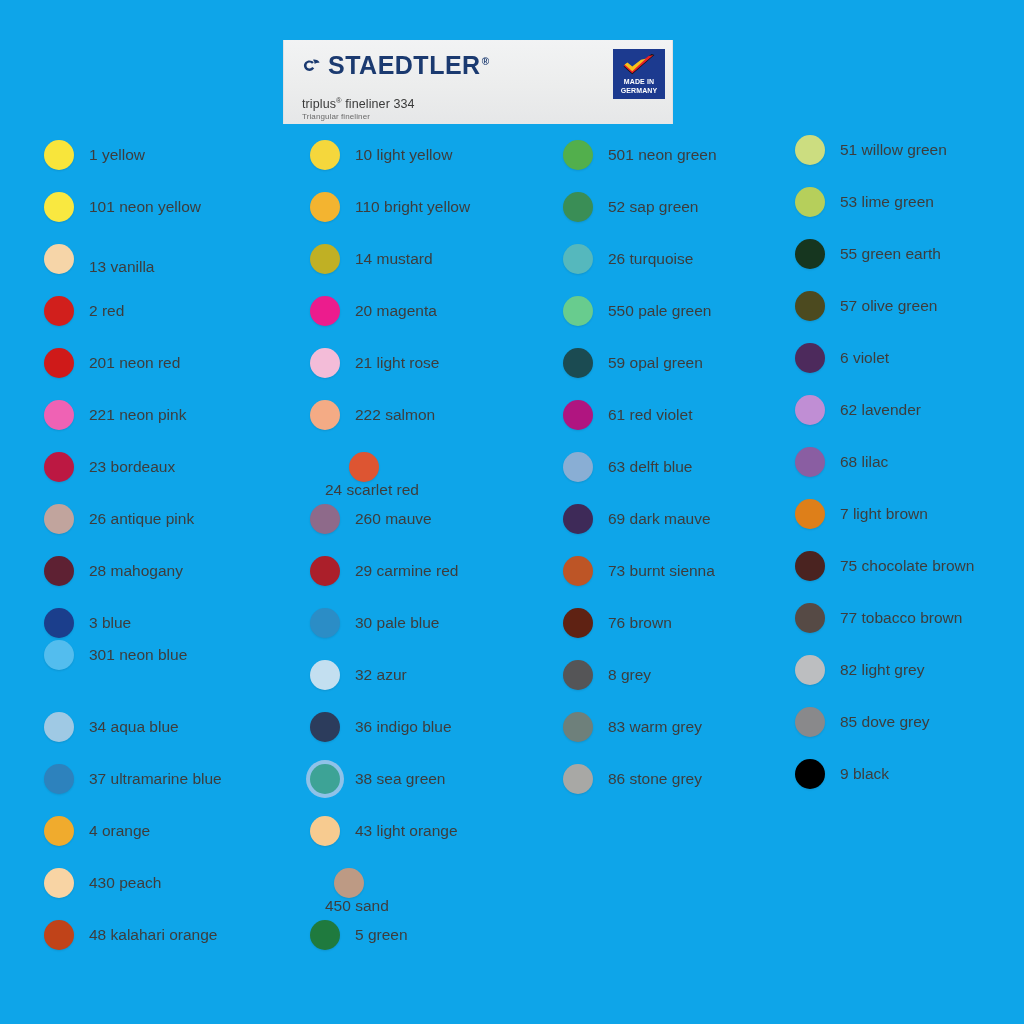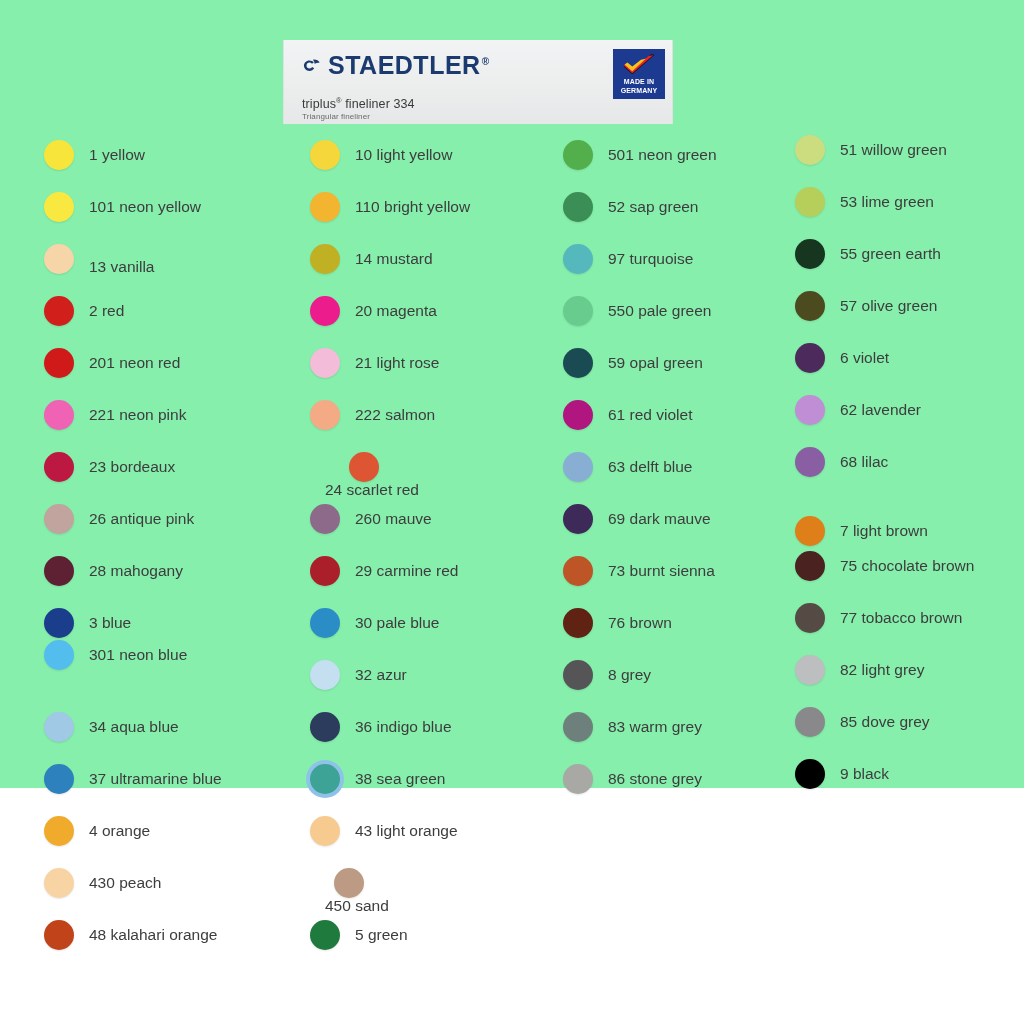--- a/index.html
+++ b/index.html
@@ -7,22 +7,22 @@
     margin: 0; padding: 0;
     width: 1024px; height: 1024px;
     background: #ffffff;
     font-family: "Liberation Sans", sans-serif;
     overflow: hidden;
   }
 
   #page {
     position: relative;
     width: 1024px;
-    height: 788px;
-    background: #86efac;
+    height: 1024px;
+    background: #0ea5e9;
   }
 
   
   #brand-header {
     position: absolute;
     left: 283px;
     top: 40px;
     width: 390px;
     height: 84px;
     background: linear-gradient(to bottom, #f2f3f4 0%, #eceded 55%, #e6e7e8 100%);
@@ -317,21 +317,21 @@
         <div class="color-item" style="top: 140px;">
           <div class="swatch" title="501 neon green" style="background: rgb(82, 175, 76);"></div>
           <div class="color-label">501 neon green</div>
         </div>
         <div class="color-item" style="top: 192px;">
           <div class="swatch" title="52 sap green" style="background: rgb(58, 142, 86);"></div>
           <div class="color-label">52 sap green</div>
         </div>
         <div class="color-item" style="top: 244px;">
           <div class="swatch" title="54 turquoise" style="background: rgb(85, 184, 189);"></div>
-          <div class="color-label">97 turquoise</div>
+          <div class="color-label">26 turquoise</div>
         </div>
         <div class="color-item" style="top: 296px;">
           <div class="swatch" title="550 pale green" style="background: rgb(104, 204, 142);"></div>
           <div class="color-label">550 pale green</div>
         </div>
         <div class="color-item" style="top: 348px;">
           <div class="swatch" title="59 opal green" style="background: rgb(27, 75, 82);"></div>
           <div class="color-label">59 opal green</div>
         </div>
         <div class="color-item" style="top: 400px;">
@@ -389,21 +389,21 @@
           <div class="color-label">6 violet</div>
         </div>
         <div class="color-item" style="top: 395px;">
           <div class="swatch" title="62 lavender" style="background: rgb(192, 142, 212);"></div>
           <div class="color-label">62 lavender</div>
         </div>
         <div class="color-item" style="top: 447px;">
           <div class="swatch" title="68 lilac" style="background: rgb(138, 94, 162);"></div>
           <div class="color-label">68 lilac</div>
         </div>
-        <div class="color-item" style="top: 499px; margin-top: 17px;">
+        <div class="color-item" style="top: 499px;">
           <div class="swatch" title="7 light brown" style="background: rgb(222, 127, 25);"></div>
           <div class="color-label">7 light brown</div>
         </div>
         <div class="color-item" style="top: 551px;">
           <div class="swatch" title="75 chocolate brown" style="background: rgb(74, 35, 32);"></div>
           <div class="color-label">75 chocolate brown</div>
         </div>
         <div class="color-item" style="top: 603px;">
           <div class="swatch" title="77 tobacco brown" style="background: rgb(86, 74, 69);"></div>
           <div class="color-label">77 tobacco brown</div>

